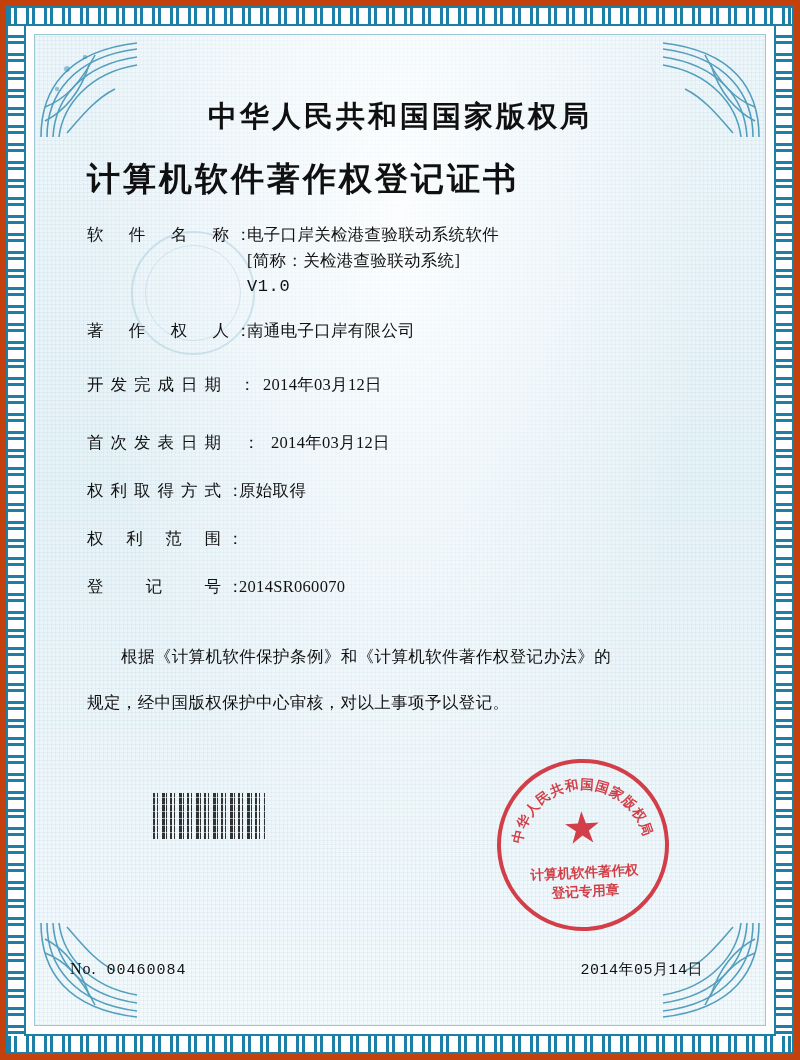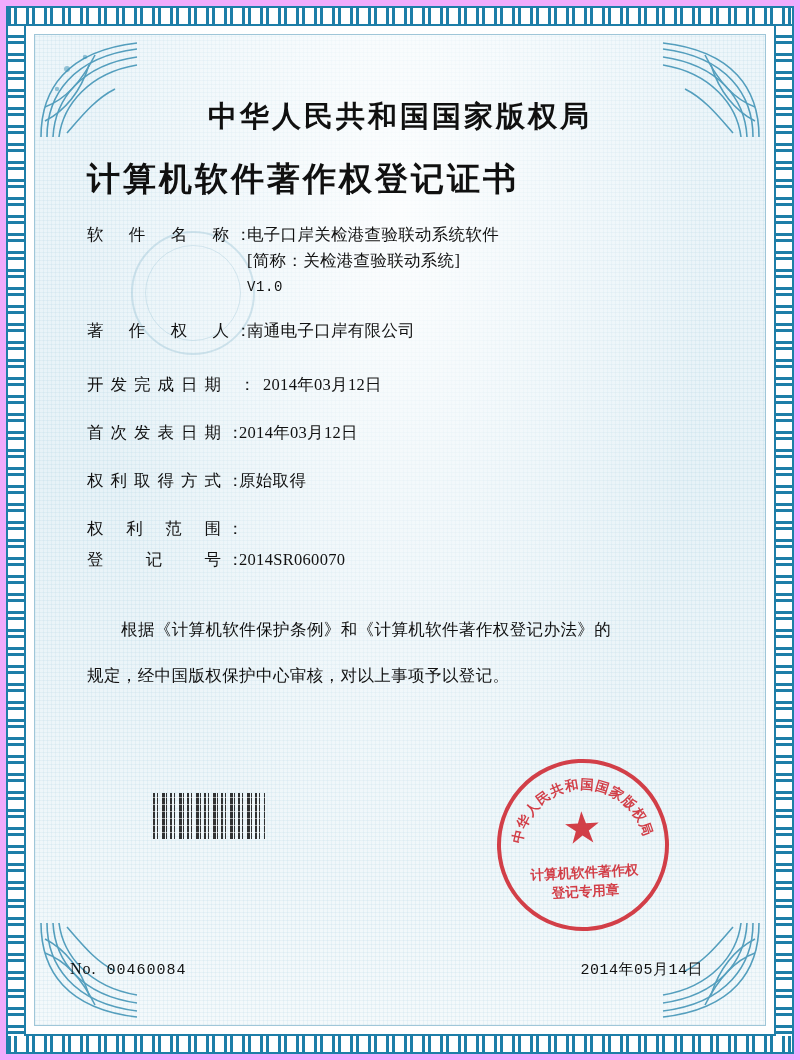--- a/index.html
+++ b/index.html
@@ -11,21 +11,21 @@
     width: 800px;
     height: 1060px;
     font-family: "Liberation Serif", "DejaVu Serif", serif;
     overflow: hidden;
   }
 
   .certificate {
     position: relative;
     width: 800px;
     height: 1060px;
-    background: #f0abfc;
+    background: #c2410c;
     box-sizing: border-box;
   }
 
   
   .greek-border {
     position: absolute;
     left: 8px;
     top: 8px;
     right: 8px;
     bottom: 8px;
@@ -180,21 +180,21 @@
     box-sizing: border-box;
   }
   .row .colon { width: 12px; flex: 0 0 12px; text-align: left; }
   .row .val {
     flex: 1;
     letter-spacing: 0.3px;
   }
   .val .line2, .val .line3 { display: block; }
   .val .mono {
     font-family: "Liberation Mono", "DejaVu Sans Mono", monospace;
-    font-size: 14px;
+    font-size: 17px;
     letter-spacing: 0.6px;
   }
 
   .row.wide .lbl { width: 140px; flex: 0 0 140px; }
 
   .spaced-row { margin-top: 18px; }
 
   .para {
     margin-top: 34px;
     font-size: 16.5px;
@@ -391,38 +391,38 @@
           <span class="colon">：</span>
           <span class="val">南通电子口岸有限公司</span>
         </div>
 
         <div class="row wide" style="margin-top:28px;gap:12px;">
           <span class="lbl">开发完成日期</span>
           <span class="colon">：</span>
           <span class="val mono">2014年03月12日</span>
         </div>
 
-        <div class="row wide" style="margin-top:22px;">
+        <div class="row wide" style="margin-top:32px;gap:16px;">
           <span class="lbl">首次发表日期</span>
           <span class="colon">：</span>
           <span class="val mono">2014年03月12日</span>
         </div>
 
         <div class="row wide" style="margin-top:22px;">
           <span class="lbl">权利取得方式</span>
           <span class="colon">：</span>
           <span class="val">原始取得</span>
         </div>
 
         <div class="row wide" style="margin-top:22px;">
           <span class="lbl">权利范围</span>
           <span class="colon">：</span>
         </div>
 
-        <div class="row wide" style="margin-top:5px;">
+        <div class="row wide" style="margin-top:22px;">
           <span class="lbl">登记号</span>
           <span class="colon">：</span>
           <span class="val mono">2014SR060070</span>
         </div>
 
       </div>
 
       <div class="para">
         <span class="indent"></span><span>根据《计算机软件保护条例》和《计算机软件著作权登记办法》的</span><br>
         <span>规定，经中国版权保护中心审核，对以上事项予以登记。</span>

